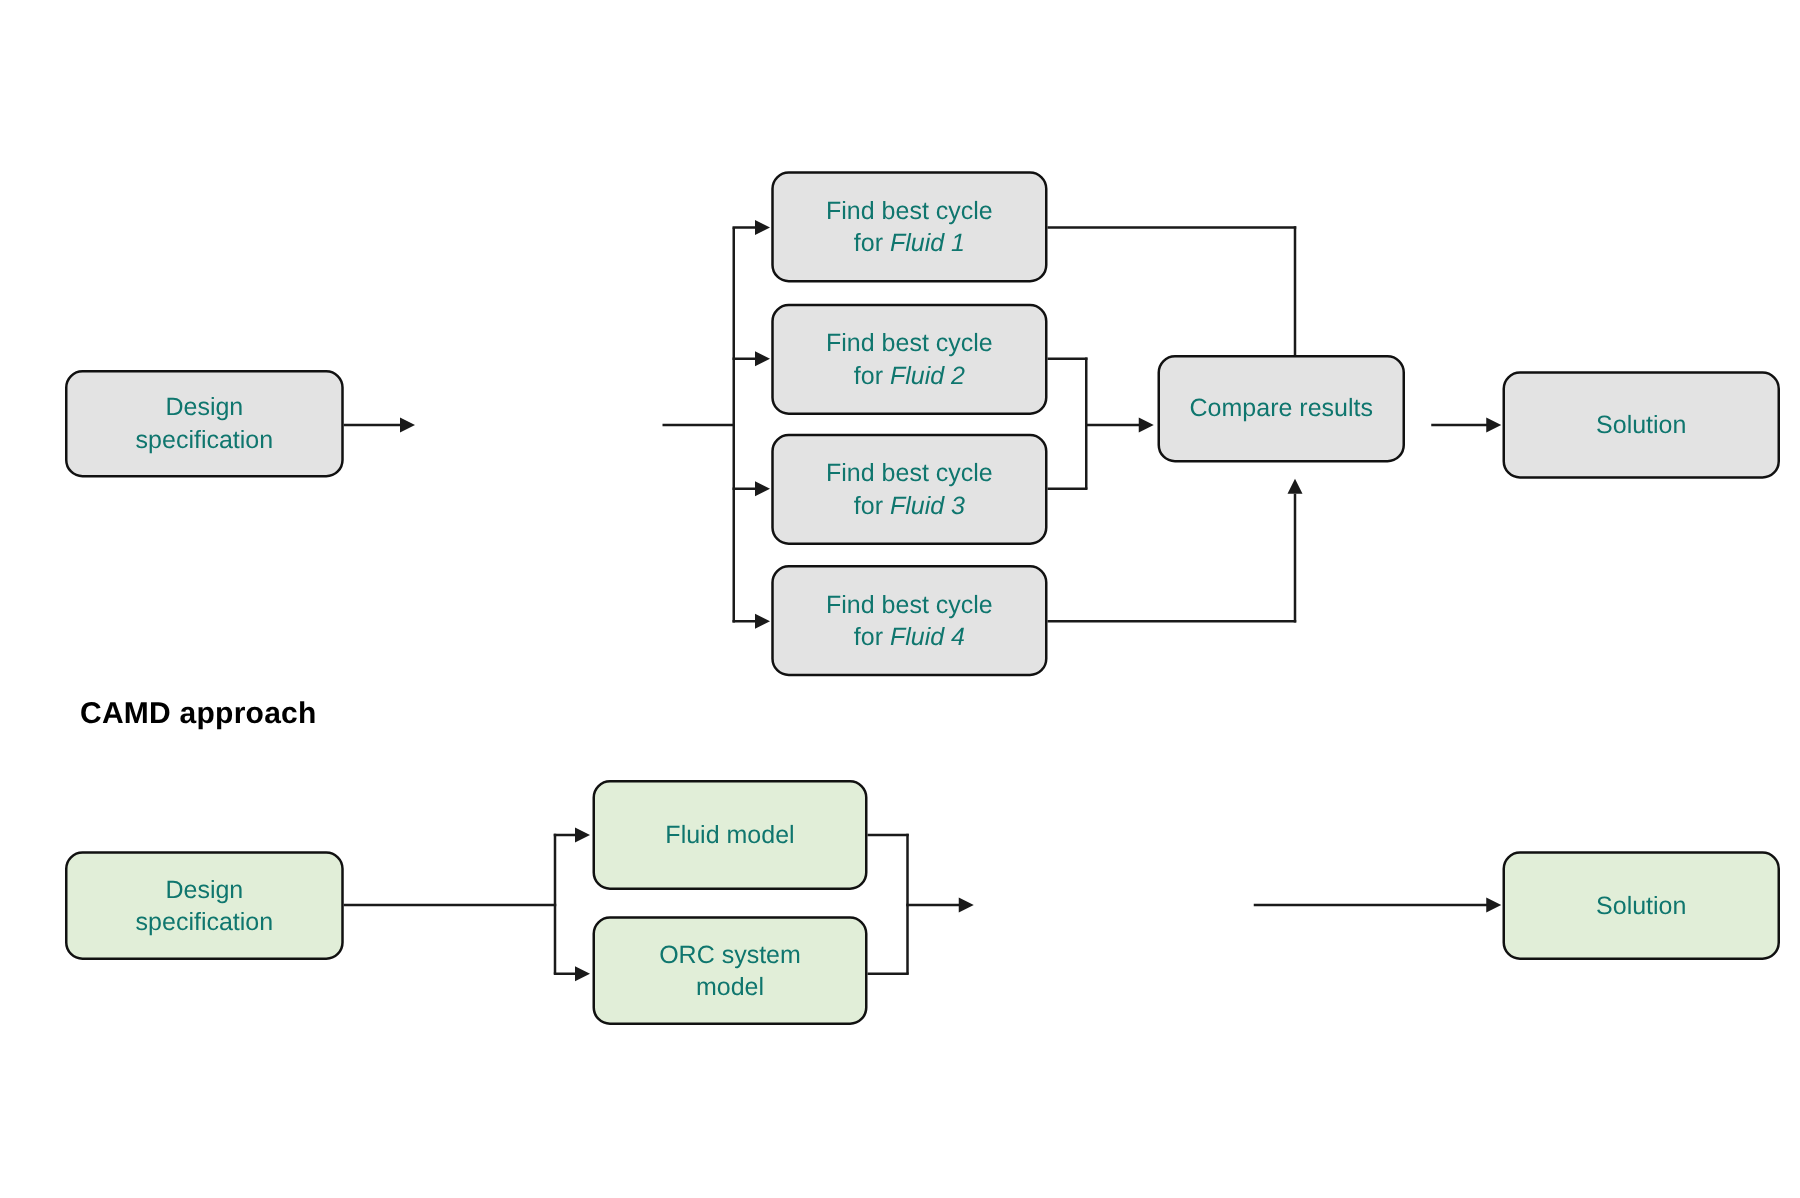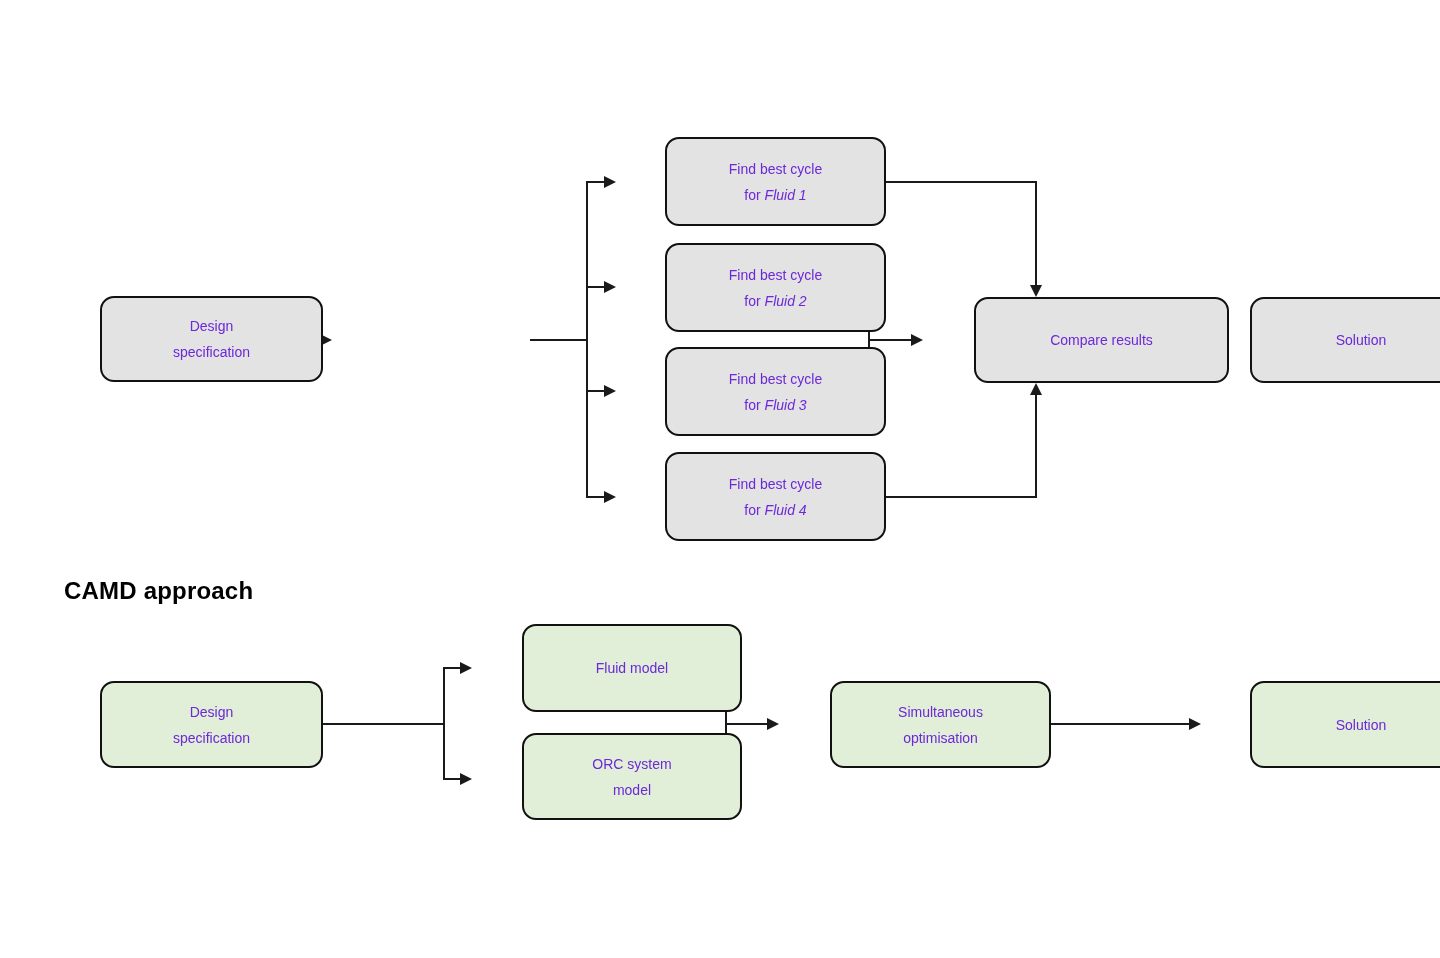--- a/index.html
+++ b/index.html
@@ -28,38 +28,37 @@
     position: absolute;
     font-family: "Liberation Sans", sans-serif;
     font-weight: bold;
     font-size: 24px;
     line-height: 28px;
     letter-spacing: 0.2px;
     color: #000000;
     white-space: nowrap;
   }
   #title-brute { left: 64px; top: 143px; }
-  #title-camd  { left: 64px; top: 557px; margin-top: 20px; }
+  #title-camd  { left: 64px; top: 557px; }
 
   
   .node {
     position: absolute;
     box-sizing: border-box;
     border: 2.4px solid #111111;
     border-radius: 14px;
     display: flex;
     align-items: center;
     justify-content: center;
     text-align: center;
     font-family: "Liberation Sans", sans-serif;
-    font-size: 14px;
+    font-size: 20px;
     line-height: 26px;
-    color: #6d28d9;
+    color: #0f766e;
     z-index: 3;
-    margin-left: 48px;
   }
   .node.gray  { background: #e3e3e3; }
   .node.green { background: #e1eed8; }
   .node .txt { display: block; width: 100%; padding: 0 6px; }
   .node .txt .ital { font-style: italic; }
 
   
   .node.candidates {
     border-radius: 22px;
     align-items: center;
@@ -172,21 +171,21 @@
   <div class="ln h" style="left:838px; top:286px; width:32px;"></div>
   <div class="ln h" style="left:838px; top:390px; width:32px;"></div>
   <div class="ln v" style="left:868px; top:286px; height:105px;"></div>
   <div class="ln h" style="left:868px; top:339px; width:44px;"></div>
   <div class="arrow right" style="left:911px; top:333.5px;"></div>
 
   <div class="ln h" style="left:838px; top:496px; width:199px;"></div>
   <div class="ln v" style="left:1035px; top:395px; height:103px;"></div>
   <div class="arrow up" style="left:1029.5px; top:383px;"></div>
 
-  <div class="node gray" style="left:926px; top:297px; width:255px; height:86px;">
+  <div class="node gray" style="left:926px; top:284px; width:198px; height:86px;">
     <span class="txt">Compare results</span>
   </div>
 
   <div class="ln h" style="left:1145px; top:339px; width:45px;"></div>
   <div class="arrow right" style="left:1189px; top:333.5px;"></div>
 
   <div class="node gray" style="left:1202px; top:297px; width:222px; height:86px;">
     <span class="txt">Solution</span>
   </div>
 
@@ -216,26 +215,20 @@
       <span>model</span>
     </span>
   </div>
 
   <div class="ln h" style="left:694px; top:667px; width:33px;"></div>
   <div class="ln h" style="left:694px; top:778px; width:33px;"></div>
   <div class="ln v" style="left:725px; top:667px; height:112px;"></div>
   <div class="ln h" style="left:725px; top:723px; width:43px;"></div>
   <div class="arrow right" style="left:767px; top:717.5px;"></div>
 
-  <div class="node green" style="left:782px; top:681px; width:221px; height:87px;">
-    <span class="txt">
-      <span>Simultaneous</span><br>
-      <span>optimisation</span>
-    </span>
-  </div>
 
   <div class="ln h" style="left:1003px; top:723px; width:187px;"></div>
   <div class="arrow right" style="left:1189px; top:717.5px;"></div>
 
   <div class="node green" style="left:1202px; top:681px; width:222px; height:87px;">
     <span class="txt">Solution</span>
   </div>
 
 </div>
 

